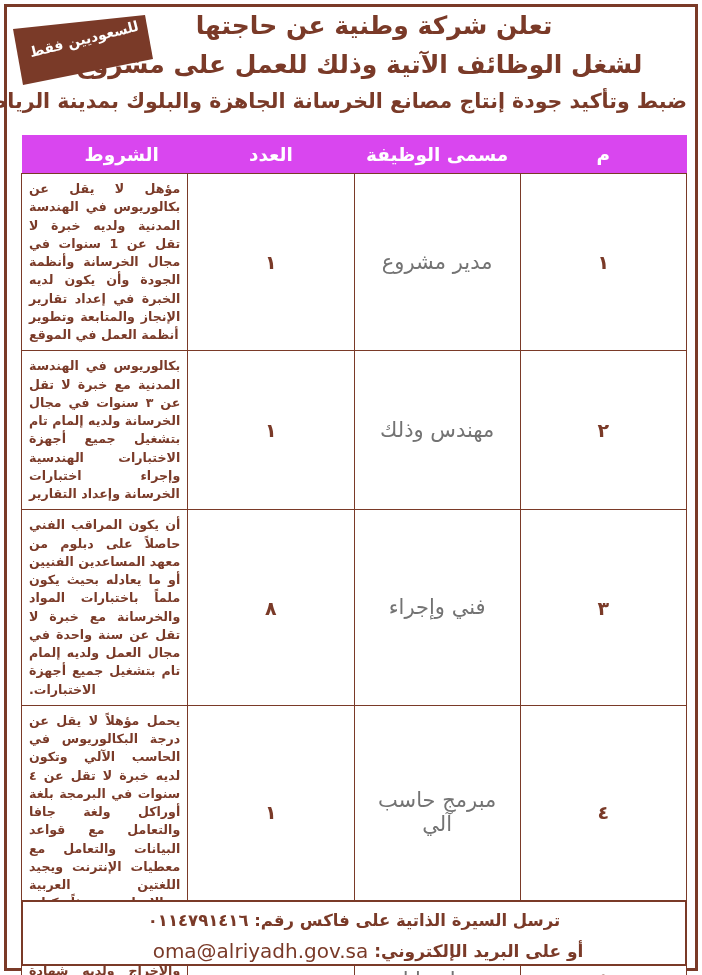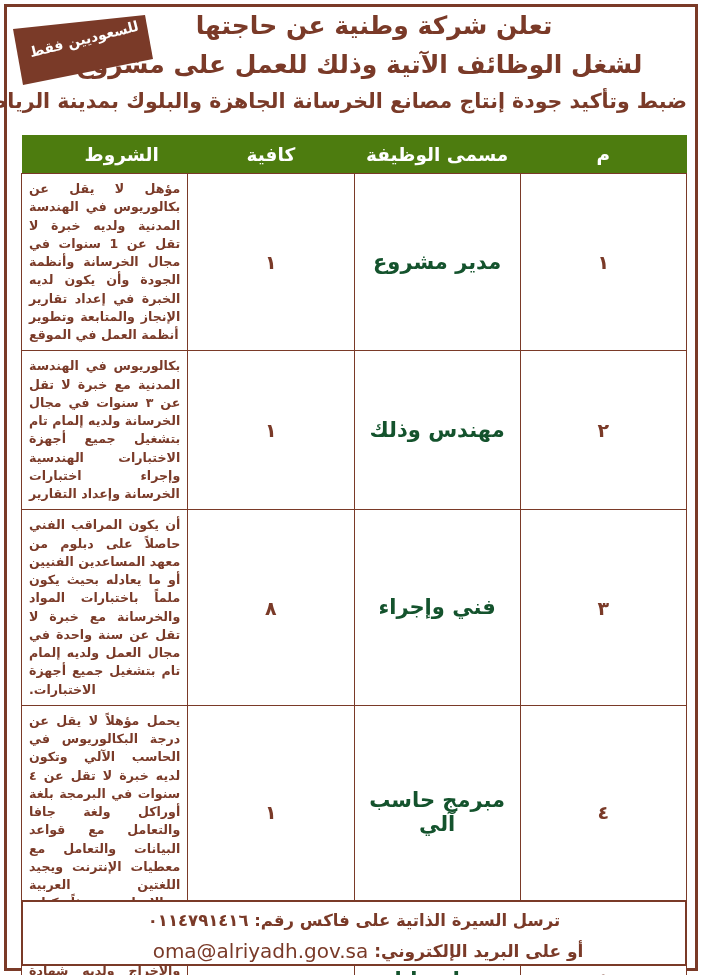--- a/index.html
+++ b/index.html
@@ -104,21 +104,21 @@
     top: 128px;
     width: 666px;
   }
   table.jobs {
     width: 666px;
     border-collapse: collapse;
     table-layout: fixed;
     direction: rtl;
   }
   table.jobs thead th {
-    background: #4d7c0f;
+    background: #d946ef;
     color: #ffffff;
     font-size: 18.5px;
     font-weight: bold;
     height: 38px;
     padding: 0 4px;
     border: none;
     text-align: center;
     vertical-align: middle;
     letter-spacing: 0.5px;
   }
@@ -134,22 +134,22 @@
     width: 46px;
     text-align: center;
     font-size: 19px;
     font-weight: bold;
     color: #7a3a28;
   }
   td.c-title {
     width: 180px;
     text-align: center;
     font-size: 21px;
-    font-weight: bold;
-    color: #14532d;
+    font-weight: normal;
+    color: #737373;
     line-height: 1.15;
   }
   td.c-count {
     width: 78px;
     text-align: center;
     font-size: 19px;
     font-weight: bold;
     color: #7a3a28;
   }
   td.c-cond {
@@ -226,21 +226,21 @@
       </svg>
       <div class="label">للسعوديين فقط</div>
     </div>
 
     <div class="table-wrap">
       <table class="jobs">
         <thead>
           <tr>
             <th class="th-num">م</th>
             <th class="th-title">مسمى الوظيفة</th>
-            <th class="th-count">كافية</th>
+            <th class="th-count">العدد</th>
             <th class="th-cond">الشروط</th>
           </tr>
         </thead>
         <tbody>
           <tr>
             <td class="c-num">١</td>
             <td class="c-title">مدير مشروع</td>
             <td class="c-count">١</td>
             <td class="c-cond">مؤهل لا يقل عن بكالوريوس في الهندسة المدنية ولديه خبرة لا تقل عن 1 سنوات في مجال الخرسانة وأنظمة الجودة وأن يكون لديه الخبرة في إعداد تقارير الإنجاز والمتابعة وتطوير أنظمة العمل في الموقع</td>
           </tr>

